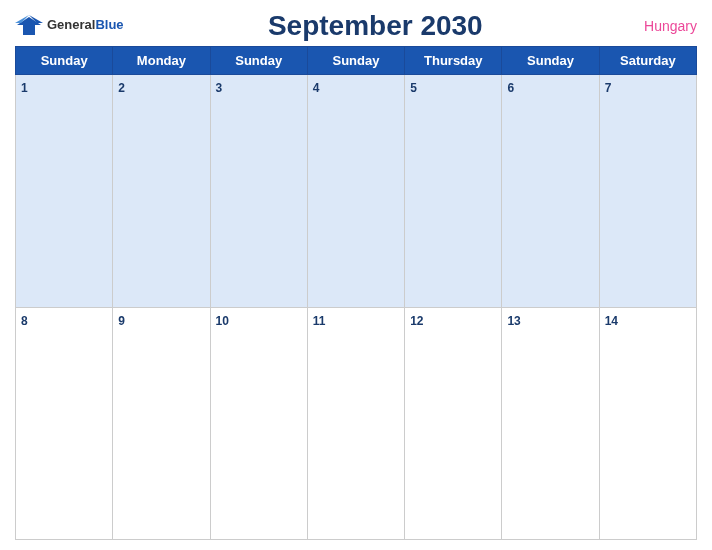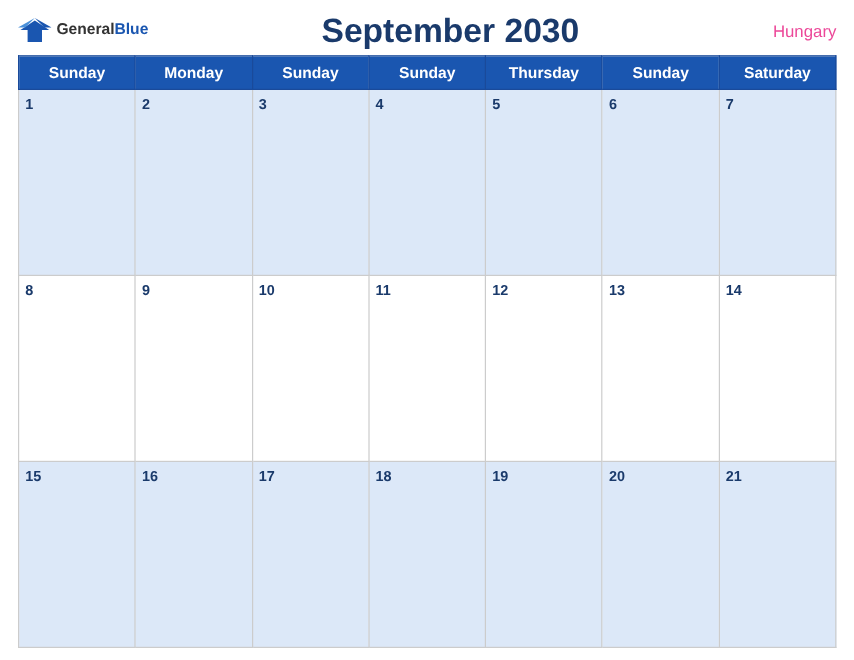--- a/index.html
+++ b/index.html
@@ -145,23 +145,14 @@
       </tr>
       <tr>
         <td><span class="day-number">8</span></td>
         <td><span class="day-number">9</span></td>
         <td><span class="day-number">10</span></td>
         <td><span class="day-number">11</span></td>
         <td><span class="day-number">12</span></td>
         <td><span class="day-number">13</span></td>
         <td><span class="day-number">14</span></td>
       </tr>
-      <tr>
-        <td><span class="day-number">15</span></td>
-        <td><span class="day-number">16</span></td>
-        <td><span class="day-number">17</span></td>
-        <td><span class="day-number">18</span></td>
-        <td><span class="day-number">19</span></td>
-        <td><span class="day-number">20</span></td>
-        <td><span class="day-number">21</span></td>
-      </tr>
     </tbody>
 </table>
 
 </body></html>

